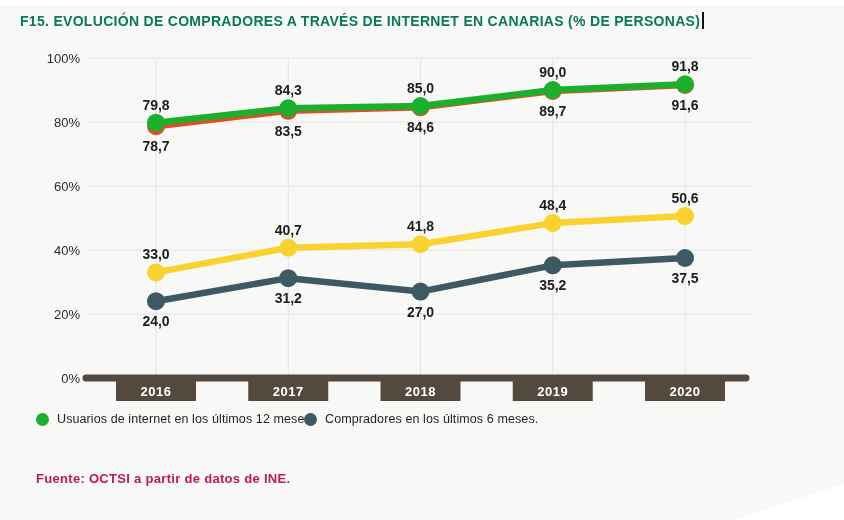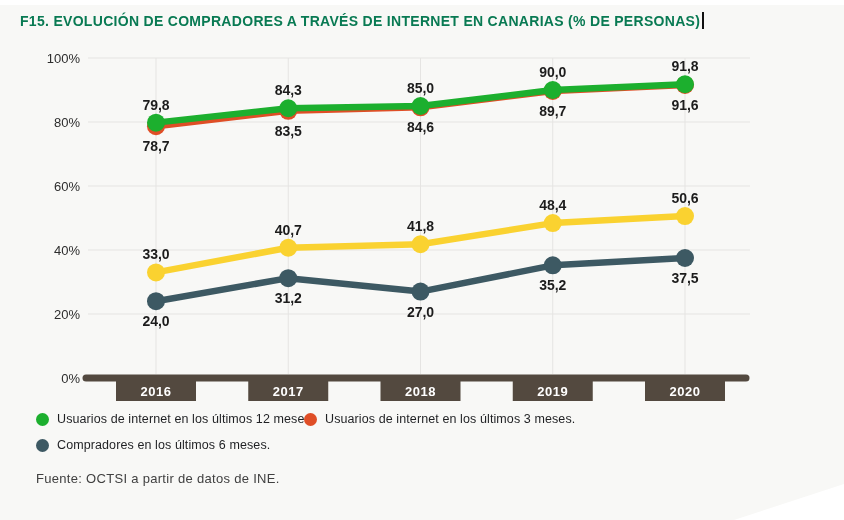--- a/index.html
+++ b/index.html
@@ -9,22 +9,22 @@
          clip-path:polygon(0 0,100% 0,100% 479px,734px 100%,0 100%);}
   .title-row{position:absolute;left:20px;top:7px;display:flex;align-items:center;}
   .title-row h1{margin:0;font-size:14px;font-weight:700;color:#097a53;letter-spacing:.3px;white-space:nowrap;}
   .cursor{display:inline-block;width:2px;height:17px;background:#111;margin-left:2px;}
   svg.chart{position:absolute;left:0;top:0;width:844px;height:515px;pointer-events:none;}
   .legend{position:absolute;left:36px;top:405px;display:grid;grid-template-columns:268px auto;
           grid-row-gap:8px;grid-column-gap:0;}
   .legend-item{display:flex;align-items:center;height:18px;}
   .legend-dot{width:13px;height:13px;border-radius:50%;flex:0 0 13px;margin-right:8px;}
   .legend-label{font-size:12.5px;color:#1f2023;white-space:nowrap;letter-spacing:.1px;}
-  .source{position:absolute;left:36px;top:466px;font-size:13px;font-weight:400;
-          color:#404040;letter-spacing:.3px;}
+  .source{position:absolute;left:36px;top:466px;font-size:13px;font-weight:700;
+          color:#be185d;letter-spacing:.3px;}
 </style>
 </head>
 <body>
 
 <div class="panel">
   <div class="title-row">
     <h1>F15. EVOLUCIÓN DE COMPRADORES A TRAVÉS DE INTERNET EN CANARIAS (% DE PERSONAS)</h1>
     <span class="cursor"></span>
   </div>
 
@@ -101,23 +101,19 @@
       <text x="552.75" y="285.36" text-anchor="middle" font-size="14" font-weight="700" fill="#1c1c1c">35,2</text>
       <text x="685" y="278" text-anchor="middle" font-size="14" font-weight="700" fill="#1c1c1c">37,5</text>
     </svg>
 
   <div class="legend" id="legend">
       <div class="legend-item">
         <span class="legend-dot" style="background: rgb(28, 175, 46);"></span>
         <span class="legend-label">Usuarios de internet en los últimos 12 meses.</span>
       </div>
       <div class="legend-item">
-        <span class="legend-dot" style="background: rgb(223, 78, 38);"></span>
-        <span class="legend-label">Usuarios de internet en los últimos 3 meses.</span>
-      </div>
-      <div class="legend-item">
         <span class="legend-dot" style="background: rgb(61, 89, 99);"></span>
         <span class="legend-label">Compradores en los últimos 6 meses.</span>
       </div>
     </div>
 
   <div class="source">Fuente: OCTSI a partir de datos de INE.</div>
 </div>
 
 </body></html>

